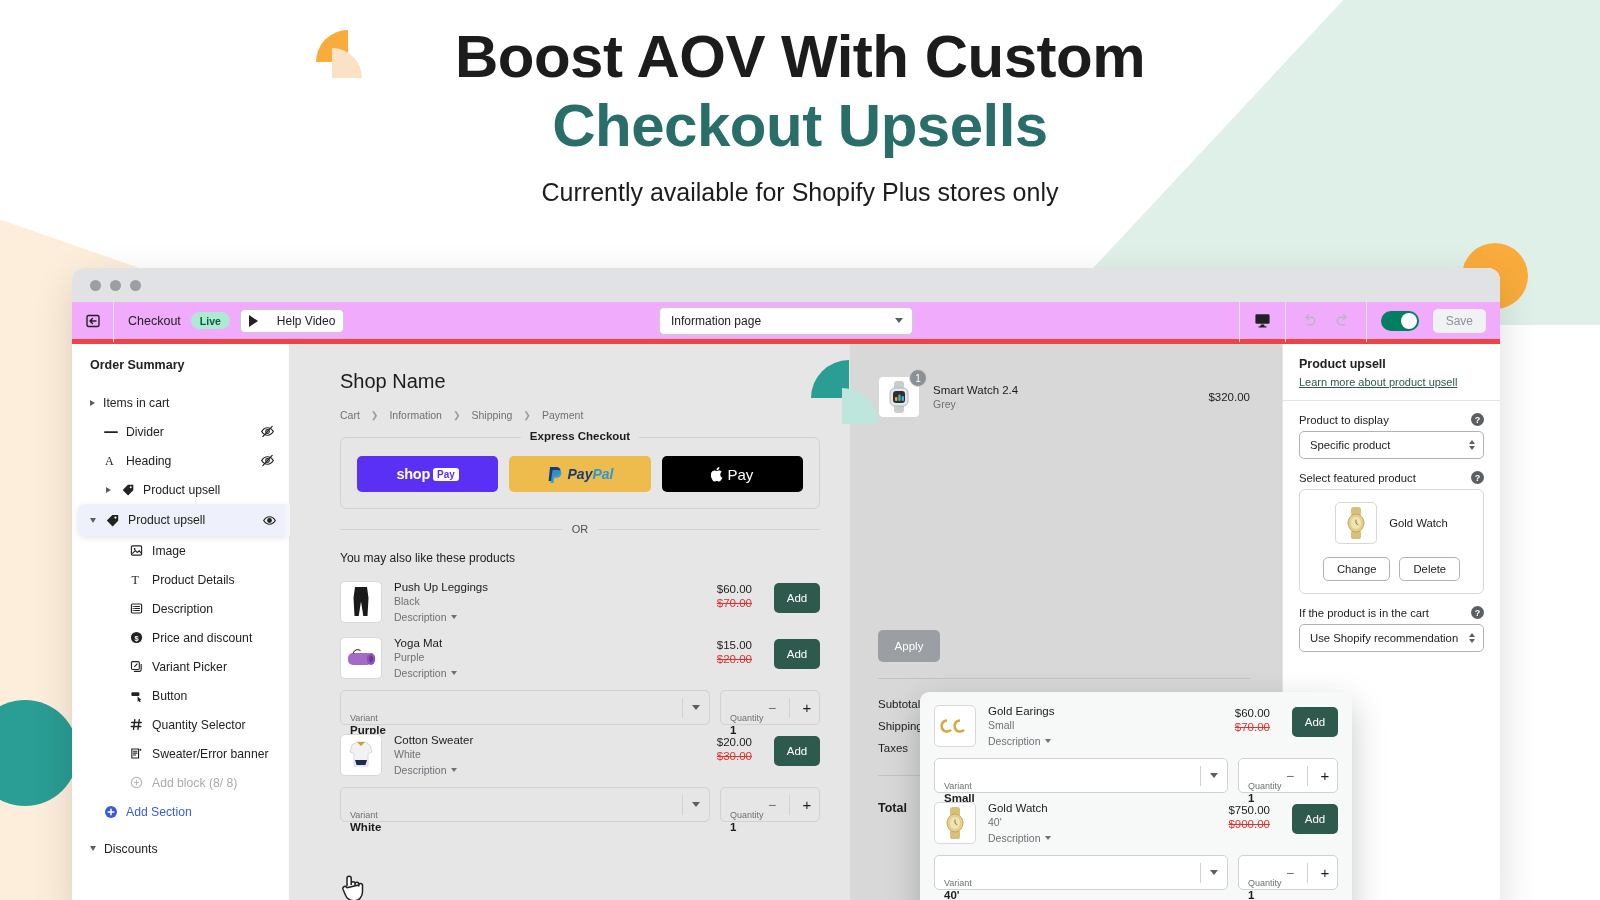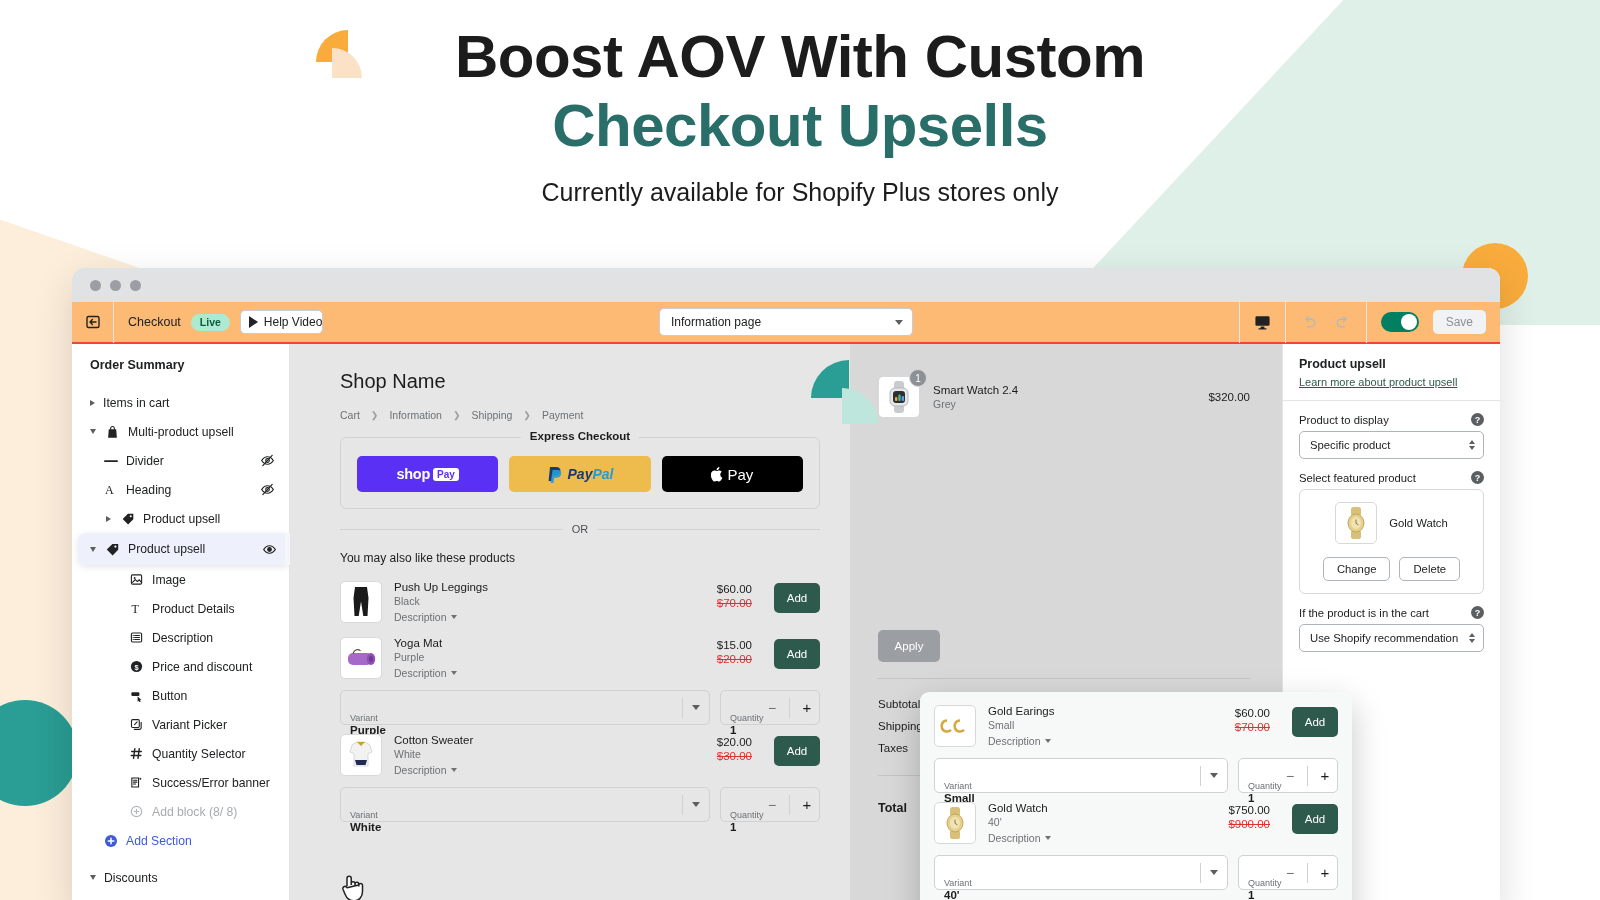--- a/index.html
+++ b/index.html
@@ -80,37 +80,37 @@
     background:#ffffff; border-radius:12px 12px 0 0;
     box-shadow: 0 14px 40px rgba(0,0,0,.14);
     overflow:hidden; z-index:6;
   }
   .win-titlebar {
     height:34px; background:#e0e2e4; display:flex; align-items:center; padding-left:18px; gap:9px;
   }
   .dot { width:11px; height:11px; border-radius:50%; background:#9b9fa3; }
 
   .toolbar {
-    height:42px; background:#fdba74; border-bottom:2px solid #ef4444;
+    height:42px; background:#f0abfc; border-bottom:5px solid #ef4444;
     display:flex; align-items:center; position:relative;
   }
   .tb-left { display:flex; align-items:center; height:100%; }
   .tb-iconbtn {
     width:42px; height:42px; display:flex; align-items:center; justify-content:center;
     border-right:1px solid #e3e4e6;
   }
   .tb-group { display:flex; align-items:center; gap:10px; padding-left:14px; }
   .tb-title { font-size:12.5px; color:#202223; font-weight:500; }
   .badge-live {
     background:#aee9d1; color:#0b5c3f; font-size:10.5px; font-weight:600;
     padding:2.5px 9px; border-radius:9px;
   }
   .helpvideo {
-    display:flex; align-items:center; gap:6px; border:1px solid #c9cccf; border-radius:5px;
-    padding:4px 0 4px 8px; font-size:12px; color:#202223; background:#fff; font-weight:500;
+    display:flex; align-items:center; gap:19px; border:1px solid #c9cccf; border-radius:5px;
+    padding:4px 8px 4px 8px; font-size:12px; color:#202223; background:#fff; font-weight:500;
   }
   .tri { width:0;height:0;border-left:9px solid #202223;border-top:6px solid transparent;border-bottom:6px solid transparent;}
 
   .page-select {
     position:absolute; left:50%; transform:translateX(-50%);
     width:254px; height:28px; border:1px solid #c9cccf; border-radius:5px; background:#fff;
     display:flex; align-items:center; justify-content:space-between; padding:0 9px 0 11px;
     font-size:12px; color:#202223;
   }
   .caret-dn { width:0;height:0;border-top:5px solid #5c5f62;border-left:4.5px solid transparent;border-right:4.5px solid transparent;}
@@ -368,30 +368,20 @@
     <div class="win-body">
 
       <div class="sidebar">
         <div class="sb-h">Order Summary</div>
 
         <div class="sb-row sb-ind-1">
           <span class="arrow-r"></span>
           <span class="lbl">Items in cart</span>
         </div>
 
-        <div class="sb-row sb-ind-1">
-          <span class="arrow-d"></span>
-          <span class="sb-ic">
-            <svg width="13" height="14" viewBox="0 0 14 15" fill="#202223">
-              <path d="M3 4.5h8l.7 9.3H2.3L3 4.5Z"></path>
-              <path d="M5 5.2V3.6a2 2 0 0 1 4 0v1.6" fill="none" stroke="#202223" stroke-width="1.2"></path>
-            </svg>
-          </span>
-          <span class="lbl">Multi-product upsell</span>
-        </div>
 
         <div class="sb-row sb-ind-2">
           <span class="sb-ic">
             <svg width="14" height="4" viewBox="0 0 14 4">
                 <rect y="1.2" width="14" height="1.8" rx=".9" fill="#202223"></rect>
               </svg>
           </span>
           <span class="lbl">Divider</span>
           <span class="eye-off">
             <svg width="15" height="15" viewBox="0 0 16 16" fill="none" stroke="#202223" stroke-width="1.3">
@@ -491,57 +481,57 @@
             <svg width="13" height="13" viewBox="0 0 14 14">
               <circle cx="7" cy="7" r="6" fill="#202223"></circle>
               <text x="7" y="10.4" text-anchor="middle" font-size="8" fill="#fff" font-family="Liberation Sans, sans-serif" font-weight="bold">$</text>
             </svg>
           </span>
           <span class="lbl">Price and discount</span>
         </div>
 
         <div class="sb-row sb-ind-4">
           <span class="sb-ic">
-            <svg width="13" height="13" viewBox="0 0 14 14" fill="#202223">
-              <rect x="1.5" y="3.4" width="8.6" height="4.2" rx="1.2"></rect>
-              <path d="M8.3 8.2l4 3.6-1.7.3.9 1.7-1.2.6-.9-1.8-1.2 1.2V8.2Z"></path>
-            </svg>
-          </span>
-          <span class="lbl">Button</span>
-        </div>
-
-        <div class="sb-row sb-ind-4">
-          <span class="sb-ic">
             <svg width="13" height="13" viewBox="0 0 14 14" fill="none" stroke="#202223" stroke-width="1.2">
               <rect x="1.6" y="1.8" width="8.4" height="8.4" rx="1.2"></rect>
               <path d="M4.2 12.2h6.2a1.6 1.6 0 0 0 1.6-1.6V4.4"></path>
               <path d="M4.6 7.4 8 4"></path>
             </svg>
           </span>
           <span class="lbl">Variant Picker</span>
         </div>
 
         <div class="sb-row sb-ind-4">
           <span class="sb-ic">
+            <svg width="13" height="13" viewBox="0 0 14 14" fill="#202223">
+              <rect x="1.5" y="3.4" width="8.6" height="4.2" rx="1.2"></rect>
+              <path d="M8.3 8.2l4 3.6-1.7.3.9 1.7-1.2.6-.9-1.8-1.2 1.2V8.2Z"></path>
+            </svg>
+          </span>
+          <span class="lbl">Button</span>
+        </div>
+
+        <div class="sb-row sb-ind-4">
+          <span class="sb-ic">
             <svg width="13" height="13" viewBox="0 0 14 14" fill="none" stroke="#202223" stroke-width="1.5" stroke-linecap="round">
               <path d="M5.2 1.8 3.8 12.2M10 1.8 8.6 12.2M1.8 4.8h10.4M1.3 9.2h10.4"></path>
             </svg>
           </span>
           <span class="lbl">Quantity Selector</span>
         </div>
 
         <div class="sb-row sb-ind-4">
           <span class="sb-ic">
             <svg width="13" height="13" viewBox="0 0 14 14" fill="none" stroke="#202223" stroke-width="1.2">
               <path d="M2 2.2h7.2v9.6H2z"></path>
               <path d="M3.8 4.6h3.6M3.8 6.6h3.6M3.8 8.6h2.2" stroke-linecap="round"></path>
               <circle cx="11.2" cy="3" r="1" fill="#202223" stroke="none"></circle>
             </svg>
           </span>
-          <span class="lbl">Success/Error banner</span>
+          <span class="lbl">Sweater/Error banner</span>
         </div>
 
         <div class="sb-row sb-ind-4 sb-muted">
           <span class="sb-ic">
             <svg width="13" height="13" viewBox="0 0 14 14" fill="none" stroke="#b5b8bb" stroke-width="1.3">
               <circle cx="7" cy="7" r="5.6"></circle>
                 <path d="M7 4.6v4.8M4.6 7h4.8" stroke-linecap="round"></path>
             </svg>
           </span>
           <span class="lbl">Add block (8/ 8)</span>

